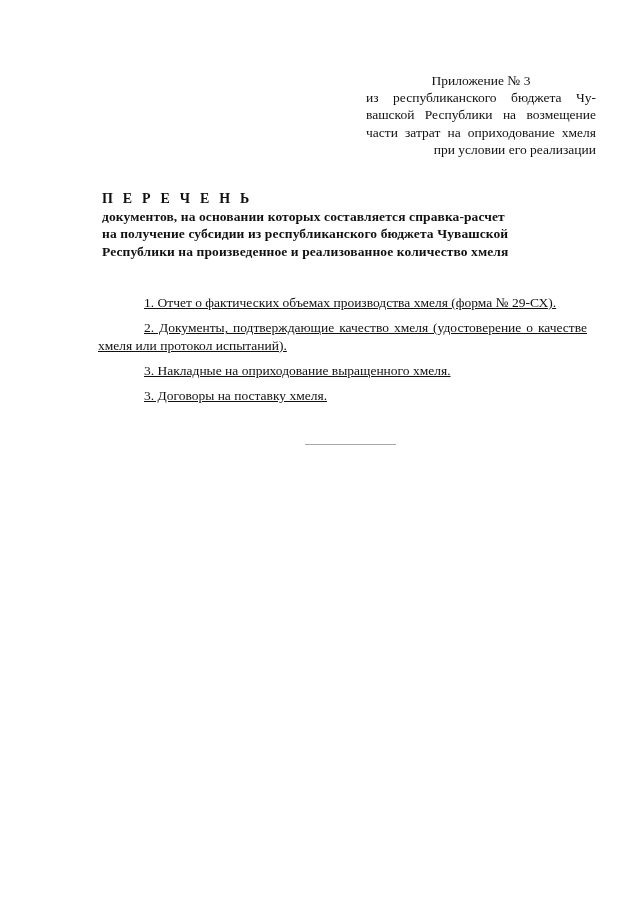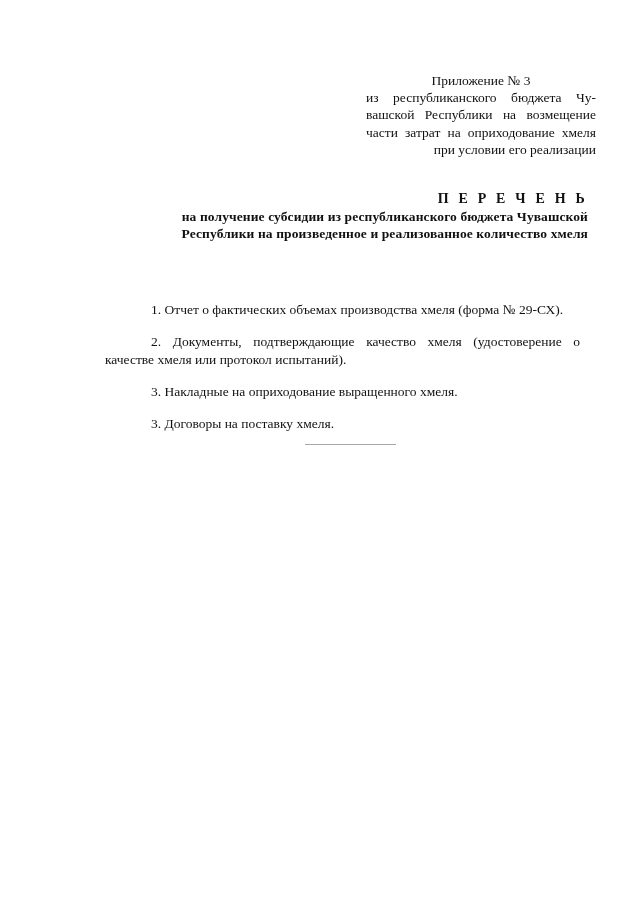--- a/index.html
+++ b/index.html
@@ -28,24 +28,24 @@
     }
     .appendix .just {
       text-align: justify;
       text-align-last: justify;
     }
     .appendix .center {
       text-align: right;
     }
     .heading {
       position: absolute;
-      left: 88px;
+      left: 102px;
       top: 190px;
       width: 500px;
-      text-align: right;
+      text-align: left;
       font-weight: bold;
     }
     .heading .main {
       font-size: 14px;
       letter-spacing: 3.2px;
       line-height: 18px;
     }
     .heading .sub {
       font-size: 13.5px;
       line-height: 17.4px;
@@ -55,21 +55,22 @@
       position: absolute;
       left: 90px;
       top: 286px;
       width: 505px;
       font-size: 13.5px;
       line-height: 17.3px;
     }
     .list .item {
       text-indent: 46px;
       text-align: justify;
-      margin: 15px;
+      margin: 8px;
+      text-decoration: underline;
     }
     .list .item.full {
       text-align: justify;
     }
     .separator {
       position: absolute;
       left: 305px;
       top: 444px;
       width: 91px;
       height: 0;
@@ -82,20 +83,21 @@
 <div class="appendix">
   <div class="title-line">Приложение № 3</div>
   <div class="just">из республиканского бюджета Чу-</div>
   <div class="just">вашской Республики на возмещение</div>
   <div class="just">части затрат на оприходование хмеля</div>
   <div class="center">при условии его реализации</div>
 </div>
 
 <div class="heading">
   <div class="main">П Е Р Е Ч Е Н Ь</div>
+  <div class="sub">документов, на основании которых составляется справка-расчет</div>
   <div class="sub">на получение субсидии из республиканского бюджета Чувашской</div>
   <div class="sub">Республики на произведенное и реализованное количество хмеля</div>
 </div>
 
 <div class="list">
   <p class="item">1. Отчет о фактических объемах производства хмеля (форма № 29-СХ).</p>
   <p class="item full">2. Документы, подтверждающие качество хмеля (удостоверение о качестве хмеля или протокол испытаний).</p>
   <p class="item">3. Накладные на оприходование выращенного хмеля.</p>
   <p class="item">3. Договоры на поставку хмеля.</p>
 </div>

